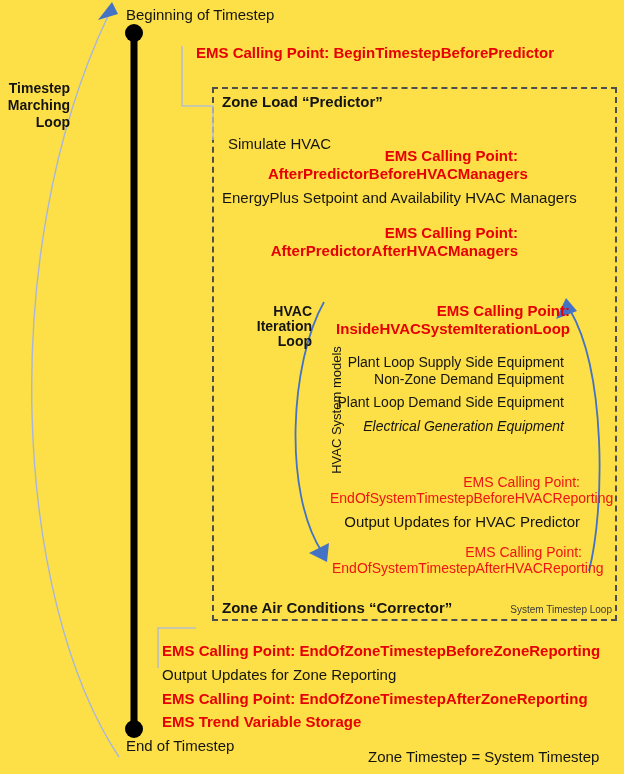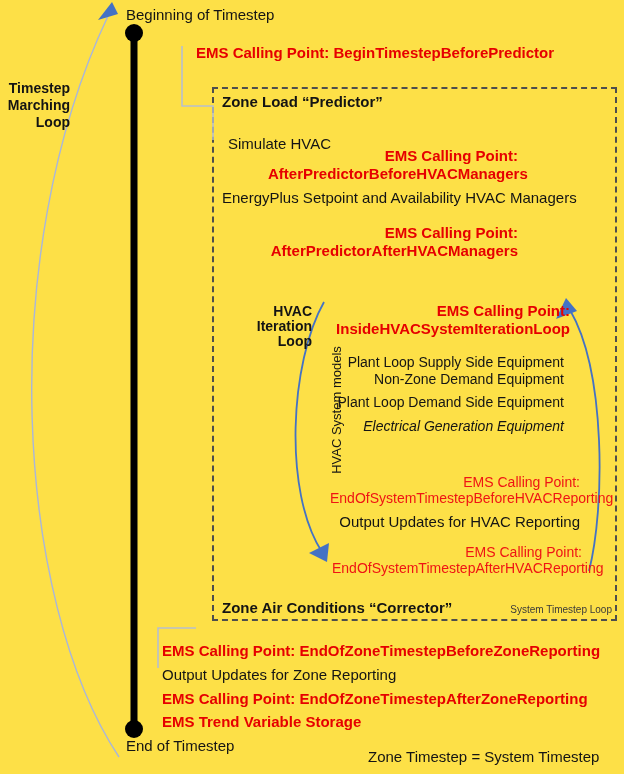--- a/index.html
+++ b/index.html
@@ -105,21 +105,21 @@
     <div>Non-Zone Demand Equipment</div>
     <div class="gap6">Plant Loop Demand Side Equipment</div>
     <div class="gap7">Electrical  Generation Equipment</div>
   </div>
 
   <div class="txt t14 red-sm center block" style="left:330px; top:474px; width:250px; line-height:16px; color:var(--red2);">
     <div>EMS  Calling Point:</div>
     <div>EndOfSystemTimestepBeforeHVACReporting</div>
   </div>
 
-  <div class="txt t15 center" style="left:330px; top:513px; width:250px;">Output Updates for HVAC Reporting</div>
+  <div class="txt t15 center" style="left:330px; top:513px; width:250px;">Output Updates for HVAC Predictor</div>
 
   <div class="txt t14 red-sm center block" style="left:332px; top:544px; width:250px; line-height:16px; color:var(--red2);">
     <div>EMS  Calling Point:</div>
     <div>EndOfSystemTimestepAfterHVACReporting</div>
   </div>
 
   <div class="txt t15 bold" style="left:222px; top:599px;">Zone Air Conditions “Corrector”</div>
 
   <div class="txt loop-tag right" style="left:498px; top:604px; width:114px;">System Timestep Loop</div>
 

